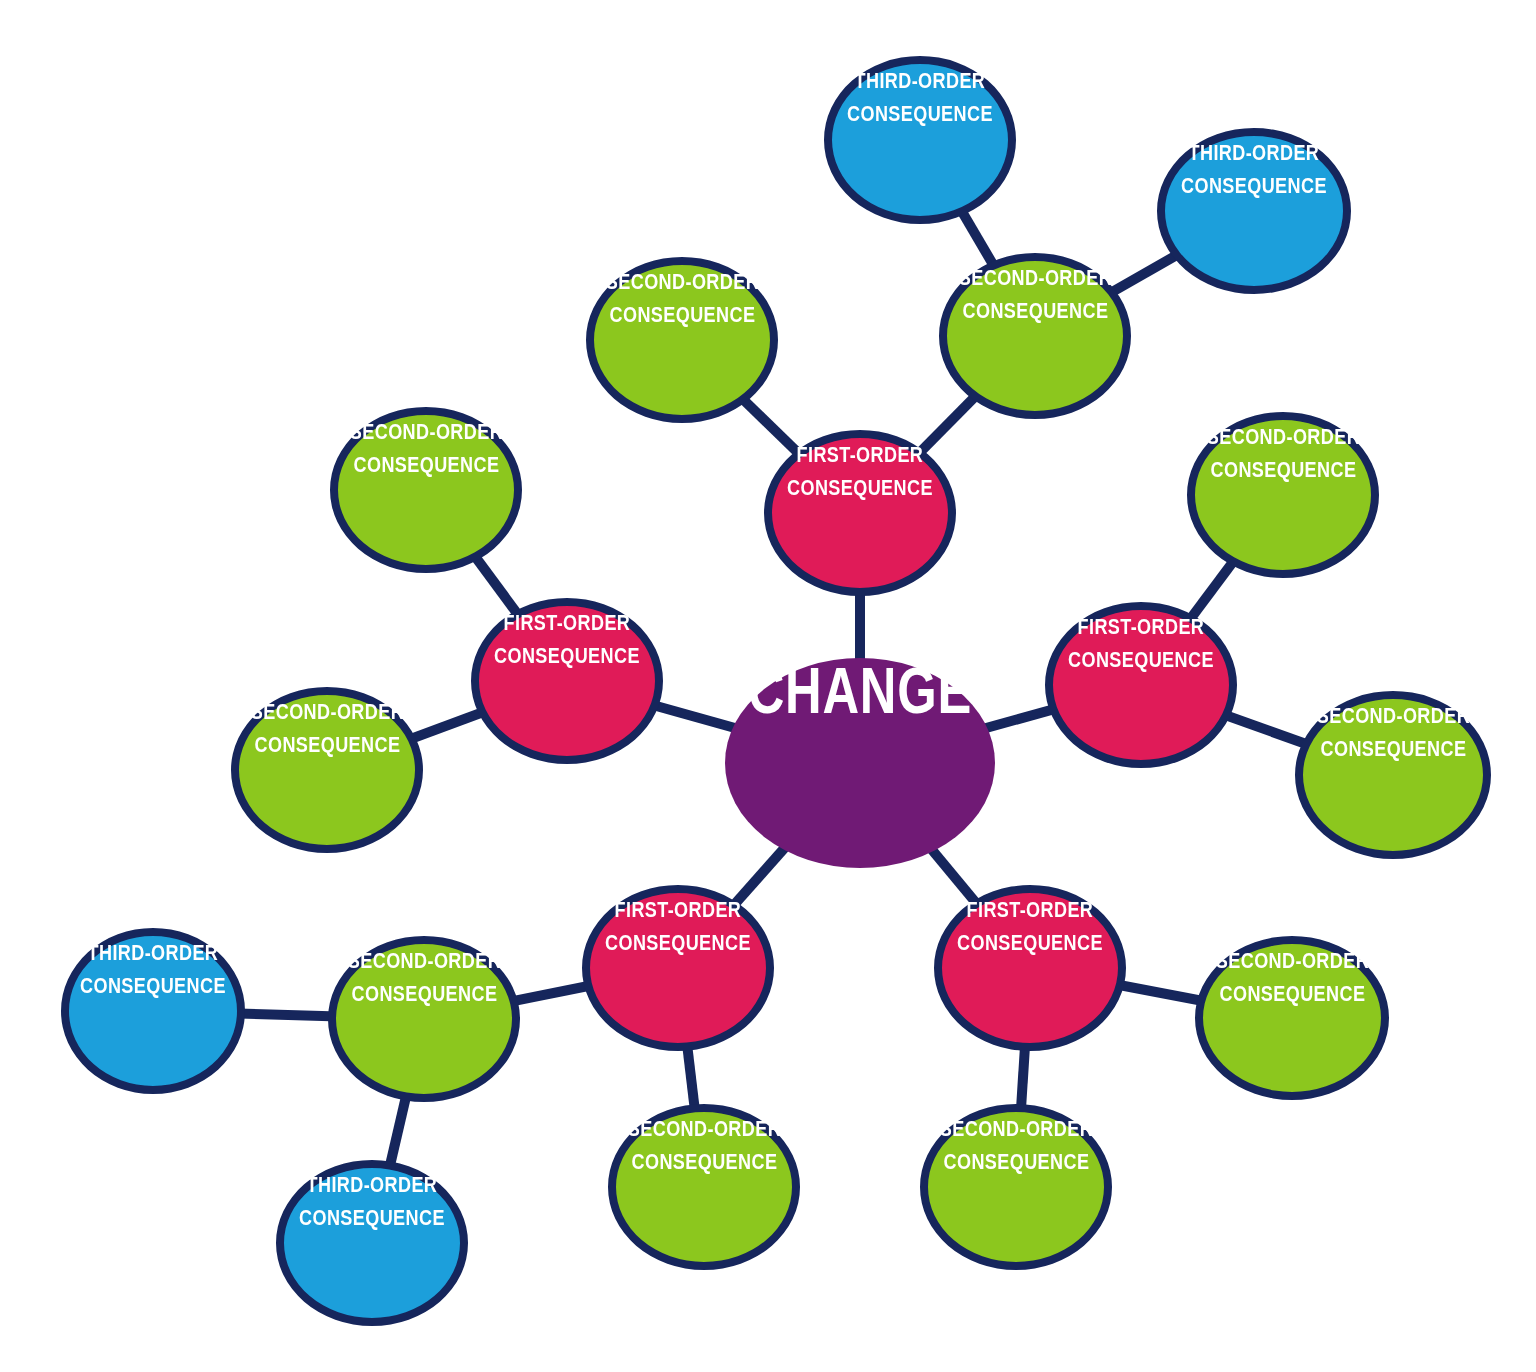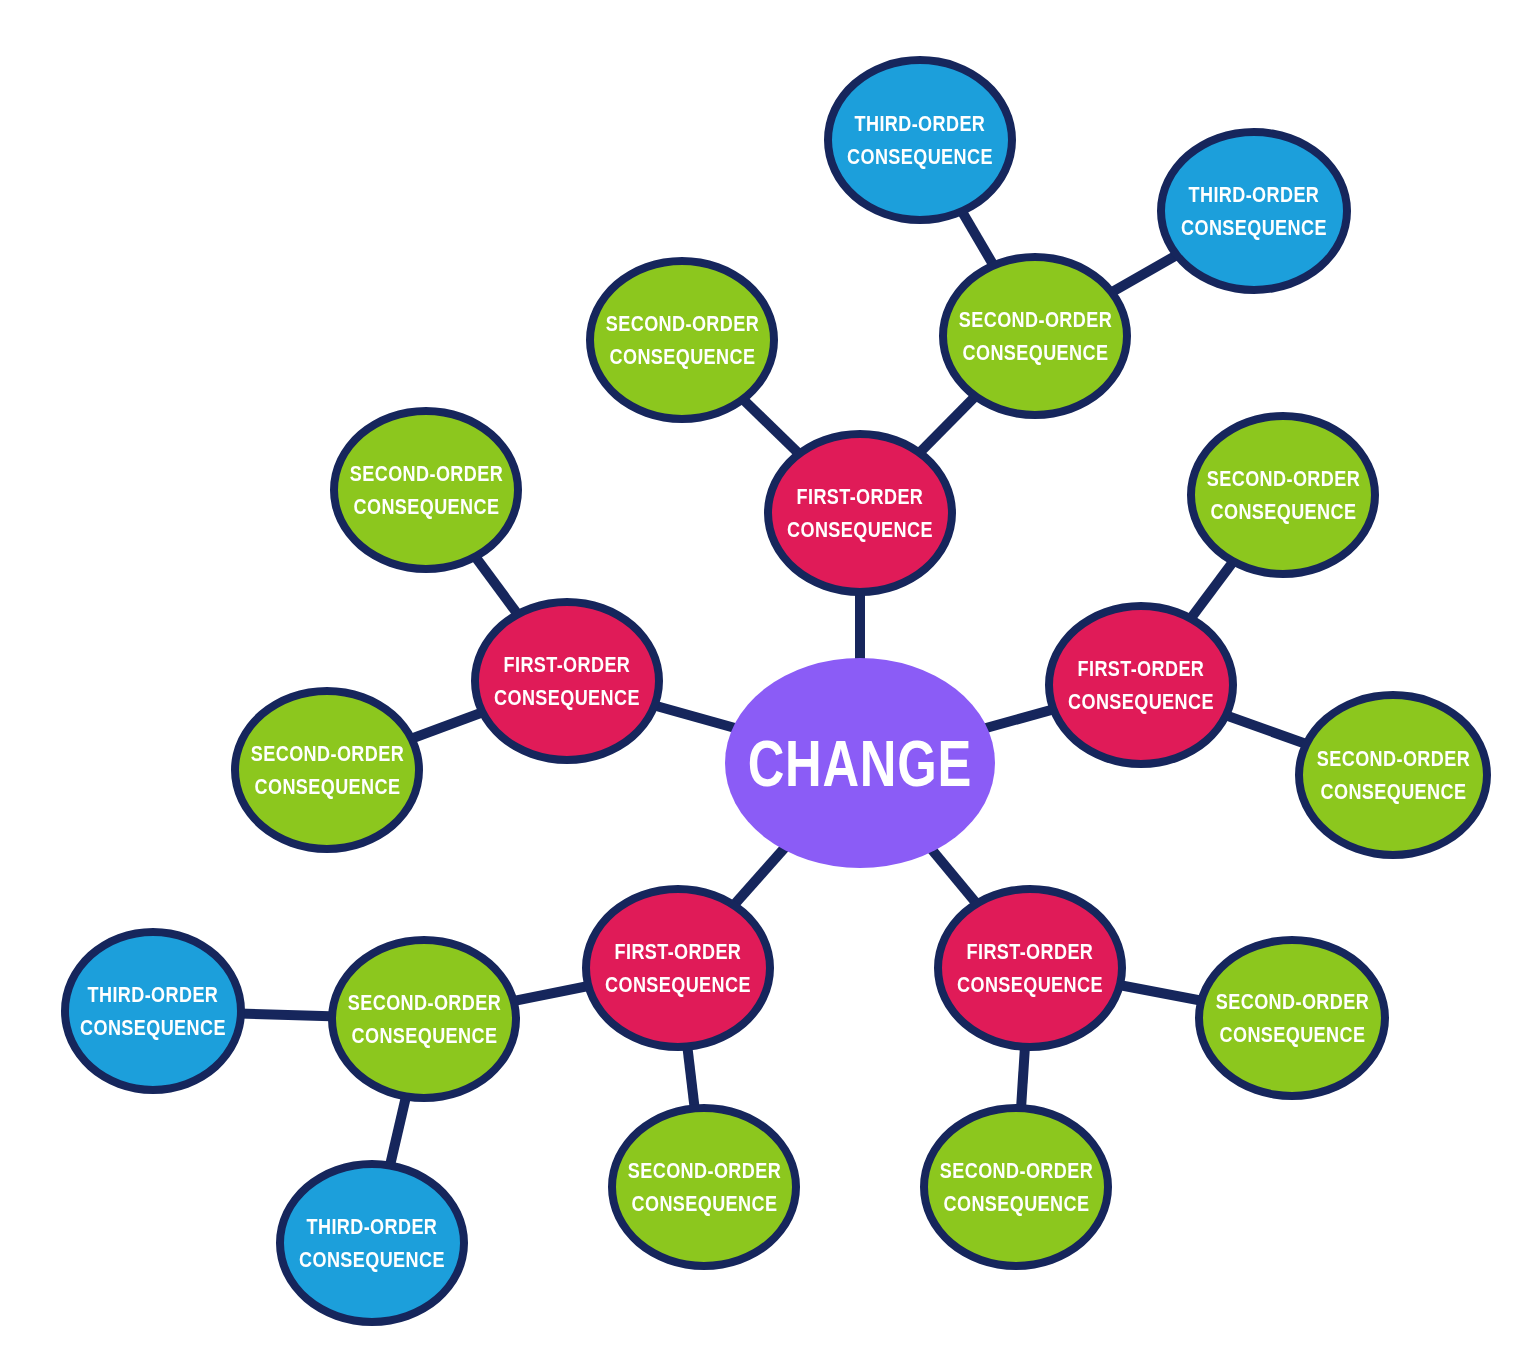--- a/index.html
+++ b/index.html
@@ -21,21 +21,20 @@
     top: 0;
     width: 1536px;
     height: 1372px;
     display: block;
   }
   .node {
     position: absolute;
     border-radius: 50%;
     box-sizing: border-box;
     display: flex;
-    align-items: center;
     justify-content: center;
     color: #ffffff;
     text-align: center;
   }
   .node .node-label {
     font-weight: 700;
     font-size: 22px;
     line-height: 33px;
     letter-spacing: 0.5px;
     transform: scaleX(0.82);
@@ -68,21 +67,21 @@
       <line x1="1141" y1="685" x2="1283" y2="495" stroke="#16265c" stroke-width="10"></line>
       <line x1="1141" y1="685" x2="1393" y2="775" stroke="#16265c" stroke-width="10"></line>
       <line x1="678" y1="968" x2="424" y2="1019" stroke="#16265c" stroke-width="10"></line>
       <line x1="678" y1="968" x2="704" y2="1187" stroke="#16265c" stroke-width="10"></line>
       <line x1="424" y1="1019" x2="153" y2="1011" stroke="#16265c" stroke-width="10"></line>
       <line x1="424" y1="1019" x2="372" y2="1243" stroke="#16265c" stroke-width="10"></line>
       <line x1="1030" y1="968" x2="1016" y2="1187" stroke="#16265c" stroke-width="10"></line>
       <line x1="1030" y1="968" x2="1292" y2="1018" stroke="#16265c" stroke-width="10"></line>
     </svg>
 
-<div class="node center" style="left: 725px; top: 658px; width: 270px; height: 210px; background: #8b5cf6; border: none; color: rgb(255, 255, 255);">
+<div class="node center" style="left: 725px; top: 658px; width: 270px; height: 210px; background: #701a75; border: none; color: rgb(255, 255, 255);">
       <div class="node-label">
         <div>CHANGE</div>
       </div>
     </div>
     <div class="node first" style="left: 764px; top: 430px; width: 192px; height: 166px; background: rgb(224, 27, 88); border: 8px solid rgb(22, 38, 92); color: rgb(255, 255, 255);">
       <div class="node-label">
         <div>FIRST-ORDER</div>
         <div>CONSEQUENCE</div>
       </div>
     </div>

